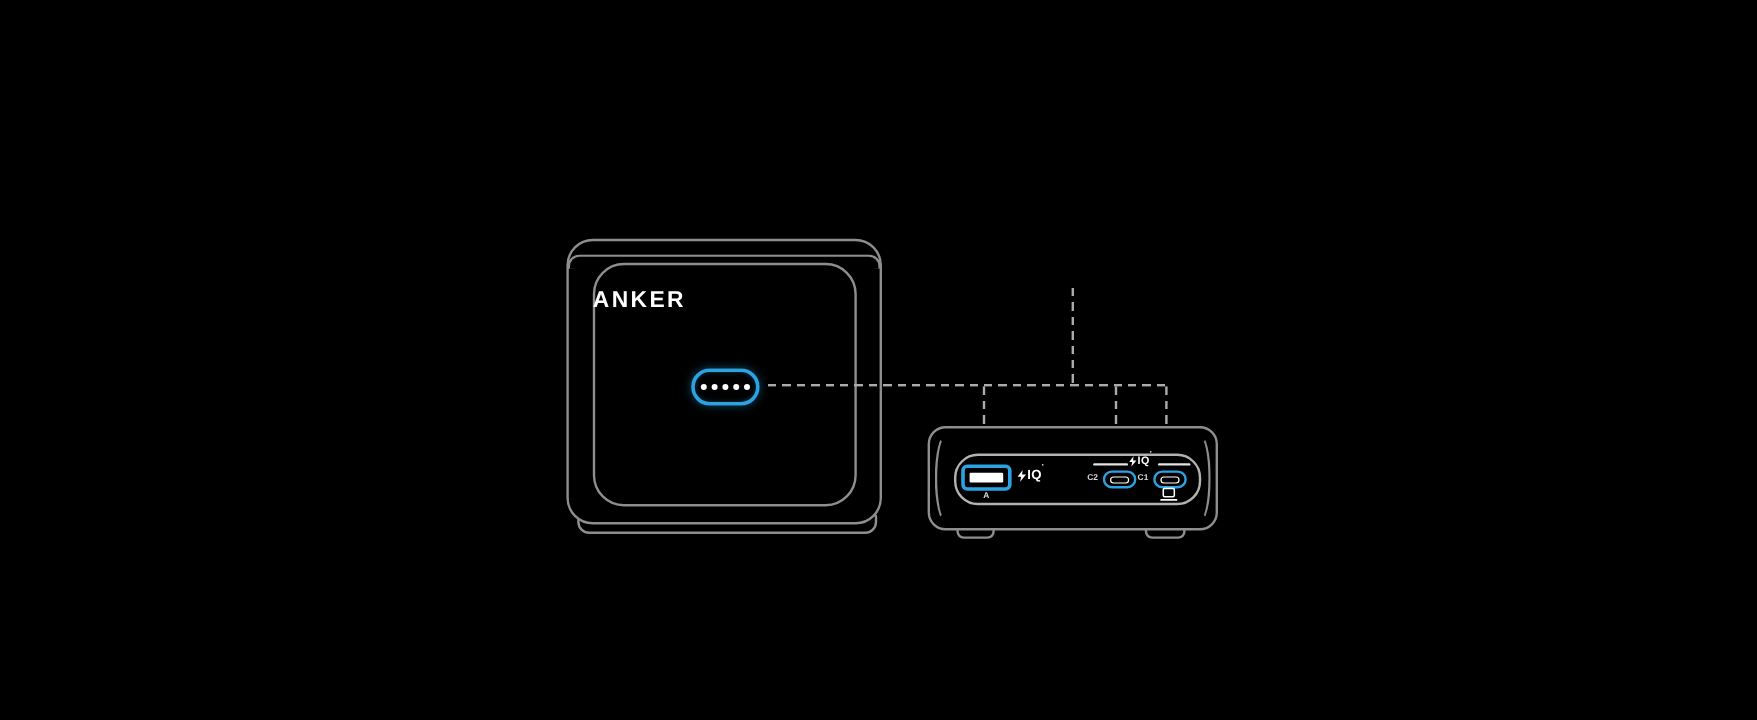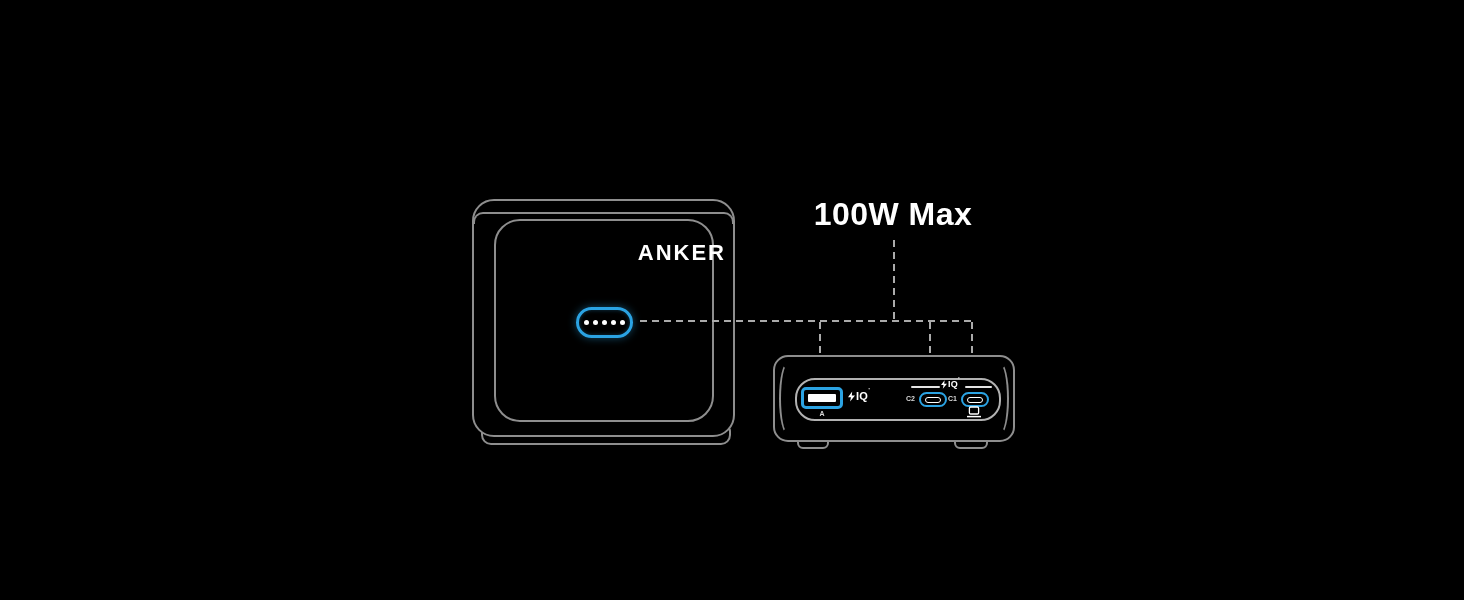--- a/index.html
+++ b/index.html
@@ -18,22 +18,22 @@
 
   
   .front-outline{position:absolute;left:472px;top:199px;width:263px;height:238px;
     border:2px solid var(--outline);border-radius:22px;background:#000;z-index:2;}
   .front-top-edge{position:absolute;left:473px;top:212px;width:261px;height:12px;
     border:2px solid var(--outline);border-bottom:none;border-radius:10px 10px 0 0;z-index:3;}
   .front-base{position:absolute;left:481px;top:427px;width:250px;height:18px;
     border:2px solid var(--outline);border-radius:4px 4px 10px 10px;background:#000;z-index:1;}
   .front-face{position:absolute;left:494px;top:219px;width:220px;height:203px;
     border:2px solid var(--outline);border-radius:26px;z-index:4;}
-  .brand-logo{position:absolute;left:494px;top:240px;width:232px;text-align:right;
-    color:var(--text-primary);font-size:22px;font-weight:700;letter-spacing:2px;z-index:5;}
+  .brand-logo{position:absolute;left:494px;top:240px;width:232px;text-align:left;
+    color:var(--text-primary);font-size:19px;font-weight:700;letter-spacing:2px;z-index:5;}
   .led-pill{position:absolute;left:576px;top:307px;width:57px;height:31px;
     border:3px solid var(--accent);border-radius:16px;display:flex;align-items:center;
     justify-content:center;gap:4px;z-index:5;
     box-shadow:0 0 8px rgba(43,163,227,.45), inset 0 0 4px rgba(43,163,227,.35);}
   .led-dot{width:5px;height:5px;border-radius:50%;background:var(--text-primary);display:inline-block;}
 
   
   .callout-label{position:absolute;left:743px;top:196px;width:300px;text-align:center;
     color:var(--text-primary);font-size:32px;font-weight:700;letter-spacing:0.5px;z-index:6;}
   .dash-v{position:absolute;width:2px;
@@ -103,21 +103,20 @@
     <div class="brand-logo">ANKER</div>
     <div class="led-pill">
         <span class="led-dot"></span>
         <span class="led-dot"></span>
         <span class="led-dot"></span>
         <span class="led-dot"></span>
         <span class="led-dot"></span>
       </div>
   </div>
 
-  <div class="callout-label">100W Max</div>
   <div class="dash-v callout-stem"></div>
   <div class="dash-h connector-main"></div>
   <div class="dash-v drop-a"></div>
   <div class="dash-v drop-c2"></div>
   <div class="dash-v drop-c1"></div>
 
   <div>
     <div class="foot foot-left"></div>
     <div class="foot foot-right"></div>
     <div class="side-outline"></div>

